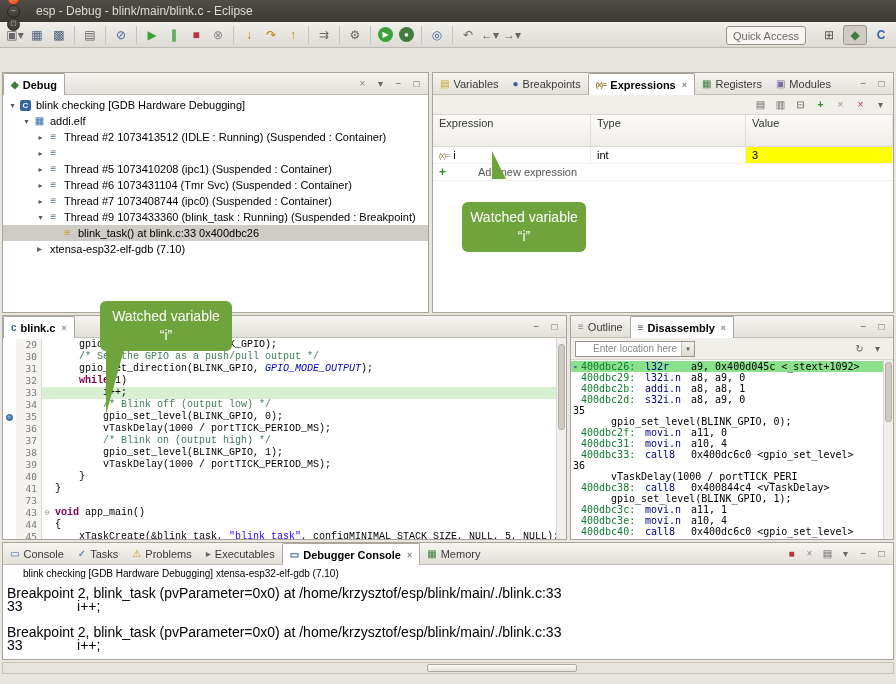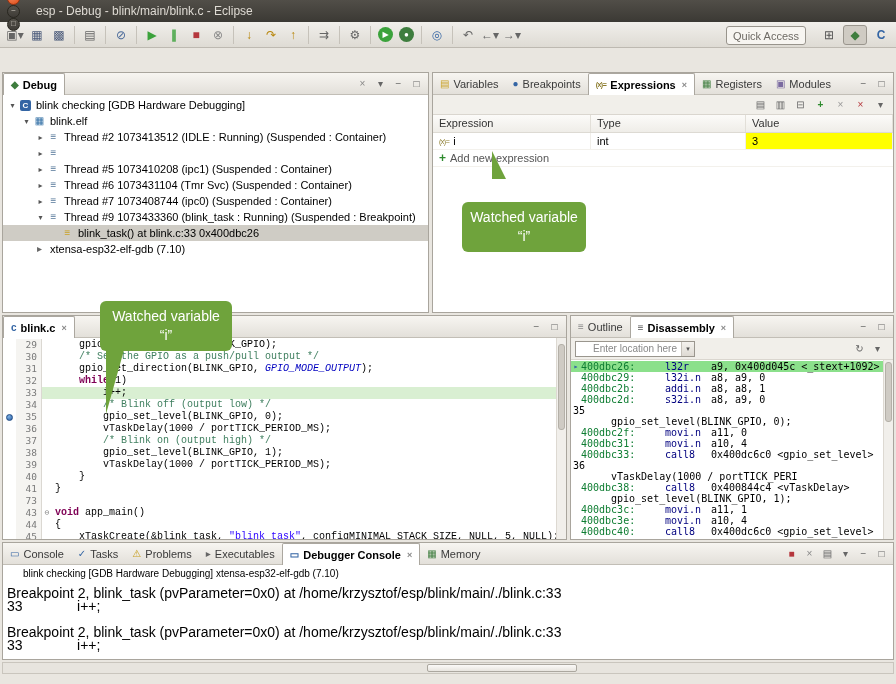--- a/index.html
+++ b/index.html
@@ -53,29 +53,29 @@
   .texp{width:11px;flex:none;font-size:8px;color:#555;text-align:center;}
   .ticon{width:15px;flex:none;text-align:center;font-size:10px;line-height:1;}
   .chip{display:inline-block;width:11px;height:11px;background:#3465A4;color:#fff;font-size:8px;
     font-weight:bold;line-height:11px;border-radius:2px;text-align:center;}
   .tlabel{padding-left:3px;}
 
   
   #expr-panel{left:432px;top:72px;width:462px;height:241px;}
   #expr-toolbar{height:20px;background:#F1EFEA;border-bottom:1px solid #DAD6CF;display:flex;
     justify-content:flex-end;align-items:center;gap:7px;padding-right:6px;}
-  #expr-head{display:flex;height:18px;background:linear-gradient(#FCFBF9,#EFEDE8);
+  #expr-head{display:flex;height:32px;background:linear-gradient(#FCFBF9,#EFEDE8);
     border-bottom:1px solid #DDDAD3;font-size:11px;color:#333;}
   .ecol{padding:2px 0 0 6px;border-right:1px solid #E2DFD8;overflow:hidden;}
   .c0{width:158px;flex:none;} .c1{width:155px;flex:none;} .c2{flex:1;}
   .exrow{display:flex;height:17px;font-size:11px;border-bottom:1px solid #F3F1EC;}
   .excell{display:flex;align-items:center;padding-left:6px;border-right:1px solid #F0EEE9;overflow:hidden;}
   .exicon{font-size:7px;color:#8A7A2A;margin-right:4px;letter-spacing:-0.5px;}
   .explus{color:#2E8B2E;font-weight:bold;font-size:12px;margin-right:4px;}
-  .addlbl{color:#555;}
+  .addlbl{color:#555;margin-left:28px;}
 
   
   #editor-panel{left:2px;top:315px;width:565px;height:225px;}
   #editor-lines{position:absolute;top:22px;left:0;right:10px;bottom:0;overflow:hidden;
     font-family:"DejaVu Sans Mono",monospace;font-size:10px;padding-top:1px;}
   .erow{display:flex;height:12px;line-height:12px;white-space:pre;}
   .emark{width:13px;flex:none;display:flex;align-items:center;justify-content:center;}
   .bpdot{width:7px;height:7px;border-radius:50%;
     background:radial-gradient(circle at 35% 30%,#7FB2E5,#2B5FA3);border:1px solid #1E4A85;}
   .enum{width:26px;flex:none;text-align:right;padding-right:4px;color:#7A7A7A;background:#F5F4F1;
@@ -96,21 +96,21 @@
     align-items:center;font-size:10px;color:#888;cursor:text;}
   #loc-combo .txt{flex:1;padding-left:17px;white-space:nowrap;overflow:hidden;}
   #loc-combo .dd{width:13px;height:100%;border-left:1px solid #C5C1B9;display:flex;align-items:center;
     justify-content:center;color:#555;font-size:7px;background:linear-gradient(#F4F2EE,#DEDAD3);cursor:pointer;}
   #disasm-rows{position:absolute;top:44px;left:0;right:10px;bottom:0;overflow:hidden;
     font-family:"DejaVu Sans Mono",monospace;font-size:10px;padding-top:1px;}
   .drow{height:11px;line-height:11px;white-space:pre;display:flex;}
   .drow.hl{background:#8BE08B;}
   .dmark{width:10px;flex:none;text-align:center;font-size:8px;color:#3465A4;line-height:11px;}
   .daddr{display:inline-block;min-width:64px;color:#0E7D32;}
-  .dmn{display:inline-block;min-width:46px;color:#00007F;margin-left:20px;}
+  .dmn{display:inline-block;min-width:46px;color:#00007F;}
   .dops{color:#000;}
   .dnum{padding-left:2px;color:#000;}
   .dsrc{padding-left:40px;color:#000;}
 
   
   #console-panel{left:2px;top:542px;width:892px;height:118px;}
   #console-body{position:absolute;top:22px;left:0;right:0;bottom:0;background:#fff;overflow:hidden;}
   #console-header-line{font-size:10px;color:#000;padding:3px 20px 0;}
   #console-lines{font-family:Liberation Sans, sans-serif;font-size:14px;line-height:13px;
     padding:8px 4px 0;white-space:pre;}
@@ -202,21 +202,21 @@
   </div>
   <div id="debug-tree">
       <div class="trow" style="padding-left: 4px;">
         <span class="texp">▾</span>
         <span class="ticon"><span class="chip">C</span></span>
         <span class="tlabel">blink checking [GDB Hardware Debugging]</span>
       </div>
       <div class="trow" style="padding-left: 18px;">
         <span class="texp">▾</span>
         <span class="ticon" style="color: rgb(46, 109, 164);">▦</span>
-        <span class="tlabel">blink.elf</span>
+        <span class="tlabel">addi.elf</span>
       </div>
       <div class="trow" style="padding-left: 32px;">
         <span class="texp">▸</span>
         <span class="ticon" style="color: rgb(85, 119, 153);">≡</span>
         <span class="tlabel">Thread #2 1073413512 (IDLE : Running) (Suspended : Container)</span>
       </div>
       <div class="trow" style="padding-left: 32px;">
         <span class="texp">▸</span>
         <span class="ticon" style="color: rgb(85, 119, 153);">≡</span>
       </div>

